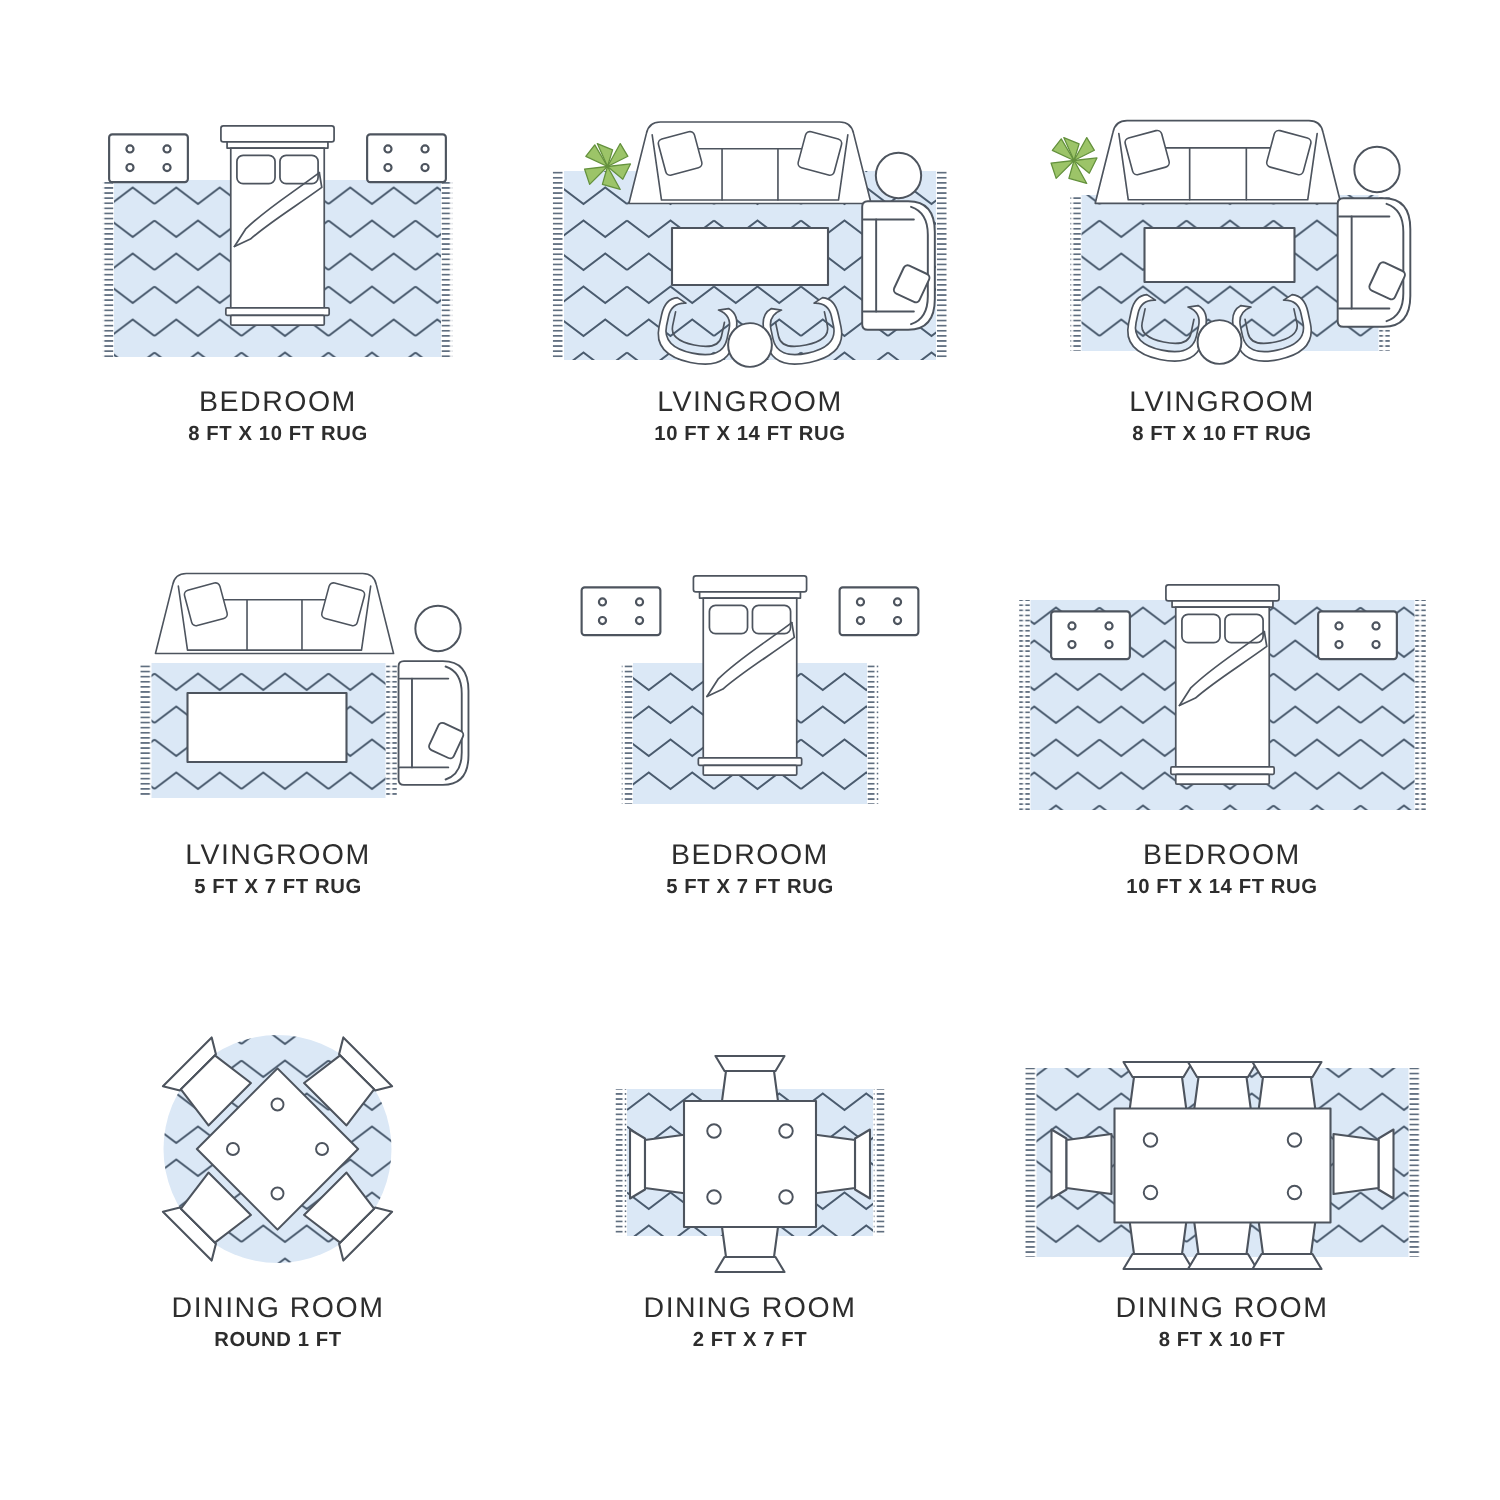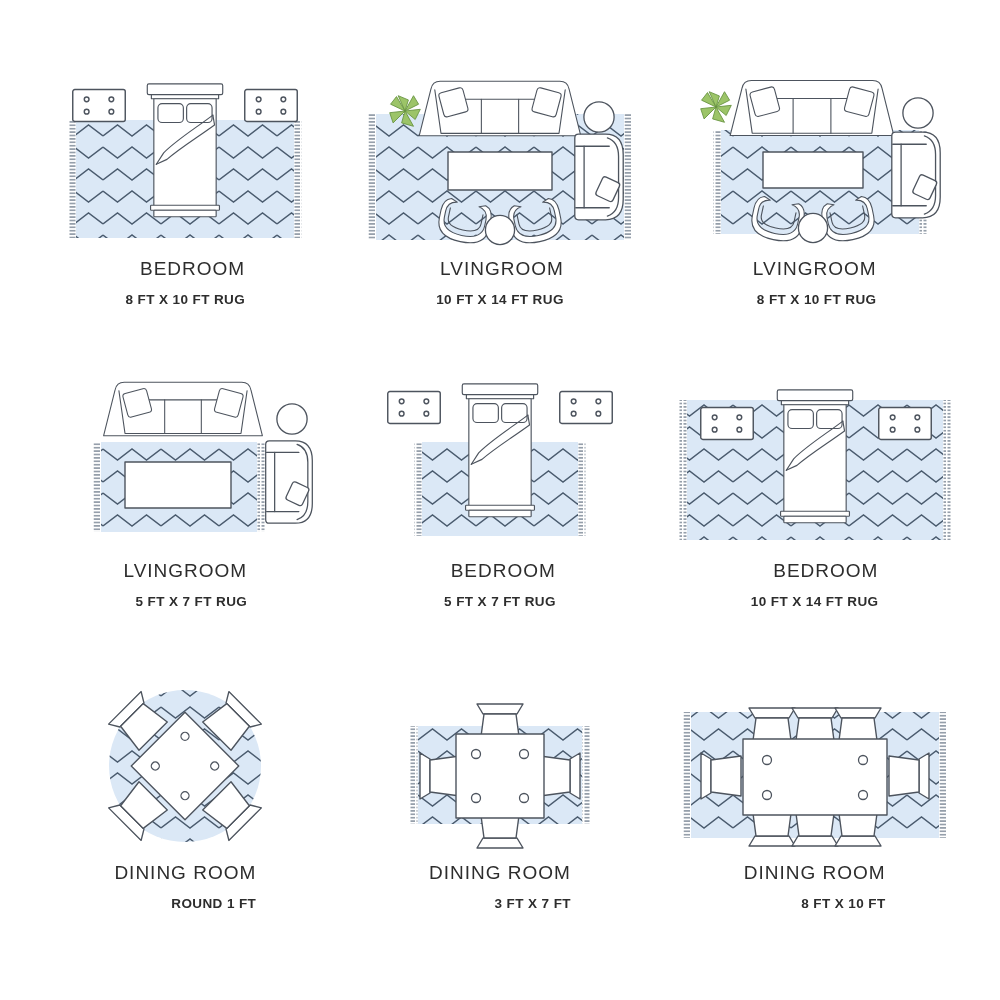--- a/index.html
+++ b/index.html
@@ -4,23 +4,23 @@
 <style>
   :root{
     --rug:#dbe8f6; --line:#4a5b6e; --stroke:#4d545e; --fill:#ffffff;
     --plant:#9cc468; --plant-stroke:#64913d; --text:#2d2d2d;
   }
   html,body{margin:0;padding:0;}
   body{width:1000px;height:1000px;background:#fff;font-family:"Liberation Sans",sans-serif;}
   .grid{display:grid;grid-template-columns:repeat(3,1fr);padding:36px 28px 0 28px;}
   .card{height:302px;display:flex;flex-direction:column;align-items:center;padding-top:40px;box-sizing:border-box;}
   .art{width:280px;height:172px;overflow:visible;display:block;}
-  .label{text-align:right;margin-top:10px;}
+  .label{text-align:center;margin-top:10px;}
   .room{font-size:19px;font-weight:500;letter-spacing:1px;color:var(--text);}
-  .size{font-size:13.5px;font-weight:700;letter-spacing:.4px;color:var(--text);margin-top:12px;}
+  .size{font-size:13.5px;font-weight:700;letter-spacing:.4px;color:var(--text);margin-top:1px;}
   .f{fill:#fff;stroke:var(--stroke);stroke-width:1.4;stroke-linejoin:round;}
   .s{fill:none;stroke:var(--stroke);stroke-width:1.4;stroke-linejoin:round;stroke-linecap:round;}
   .p{fill:var(--plant);stroke:var(--plant-stroke);stroke-width:1;stroke-linejoin:round;}
   .dot{fill:#fff;stroke:var(--stroke);stroke-width:1.3;}
   .rugfill{fill:var(--rug);}
   .defs{position:absolute;width:0;height:0;}
 </style>
 </head>
 <body>
 
@@ -292,21 +292,21 @@
       <g>
         <rect class="f" x="96" y="54" width="88" height="84"></rect>
         <circle class="dot" cx="116" cy="74" r="4.5"></circle>
           <circle class="dot" cx="164" cy="74" r="4.5"></circle>
         <circle class="dot" cx="116" cy="118" r="4.5"></circle>
           <circle class="dot" cx="164" cy="118" r="4.5"></circle>
       </g>
     </svg>
     <div class="label">
       <div class="room">DINING ROOM</div>
-      <div class="size">3 FT X 7 FT</div>
+      <div class="size">2 FT X 7 FT</div>
     </div>
   </div>
 
   <div class="card">
     <svg class="art" viewBox="0 0 280 172">
       <g>
         <rect x="8.5" y="32" width="7" height="126" fill="url(#fringe)"></rect>
         <rect x="264.5" y="32" width="7" height="126" fill="url(#fringe)"></rect>
         <rect class="rugfill" x="16" y="32" width="248" height="126"></rect>
         <rect x="16" y="32" width="248" height="126" fill="url(#zig)"></rect>

